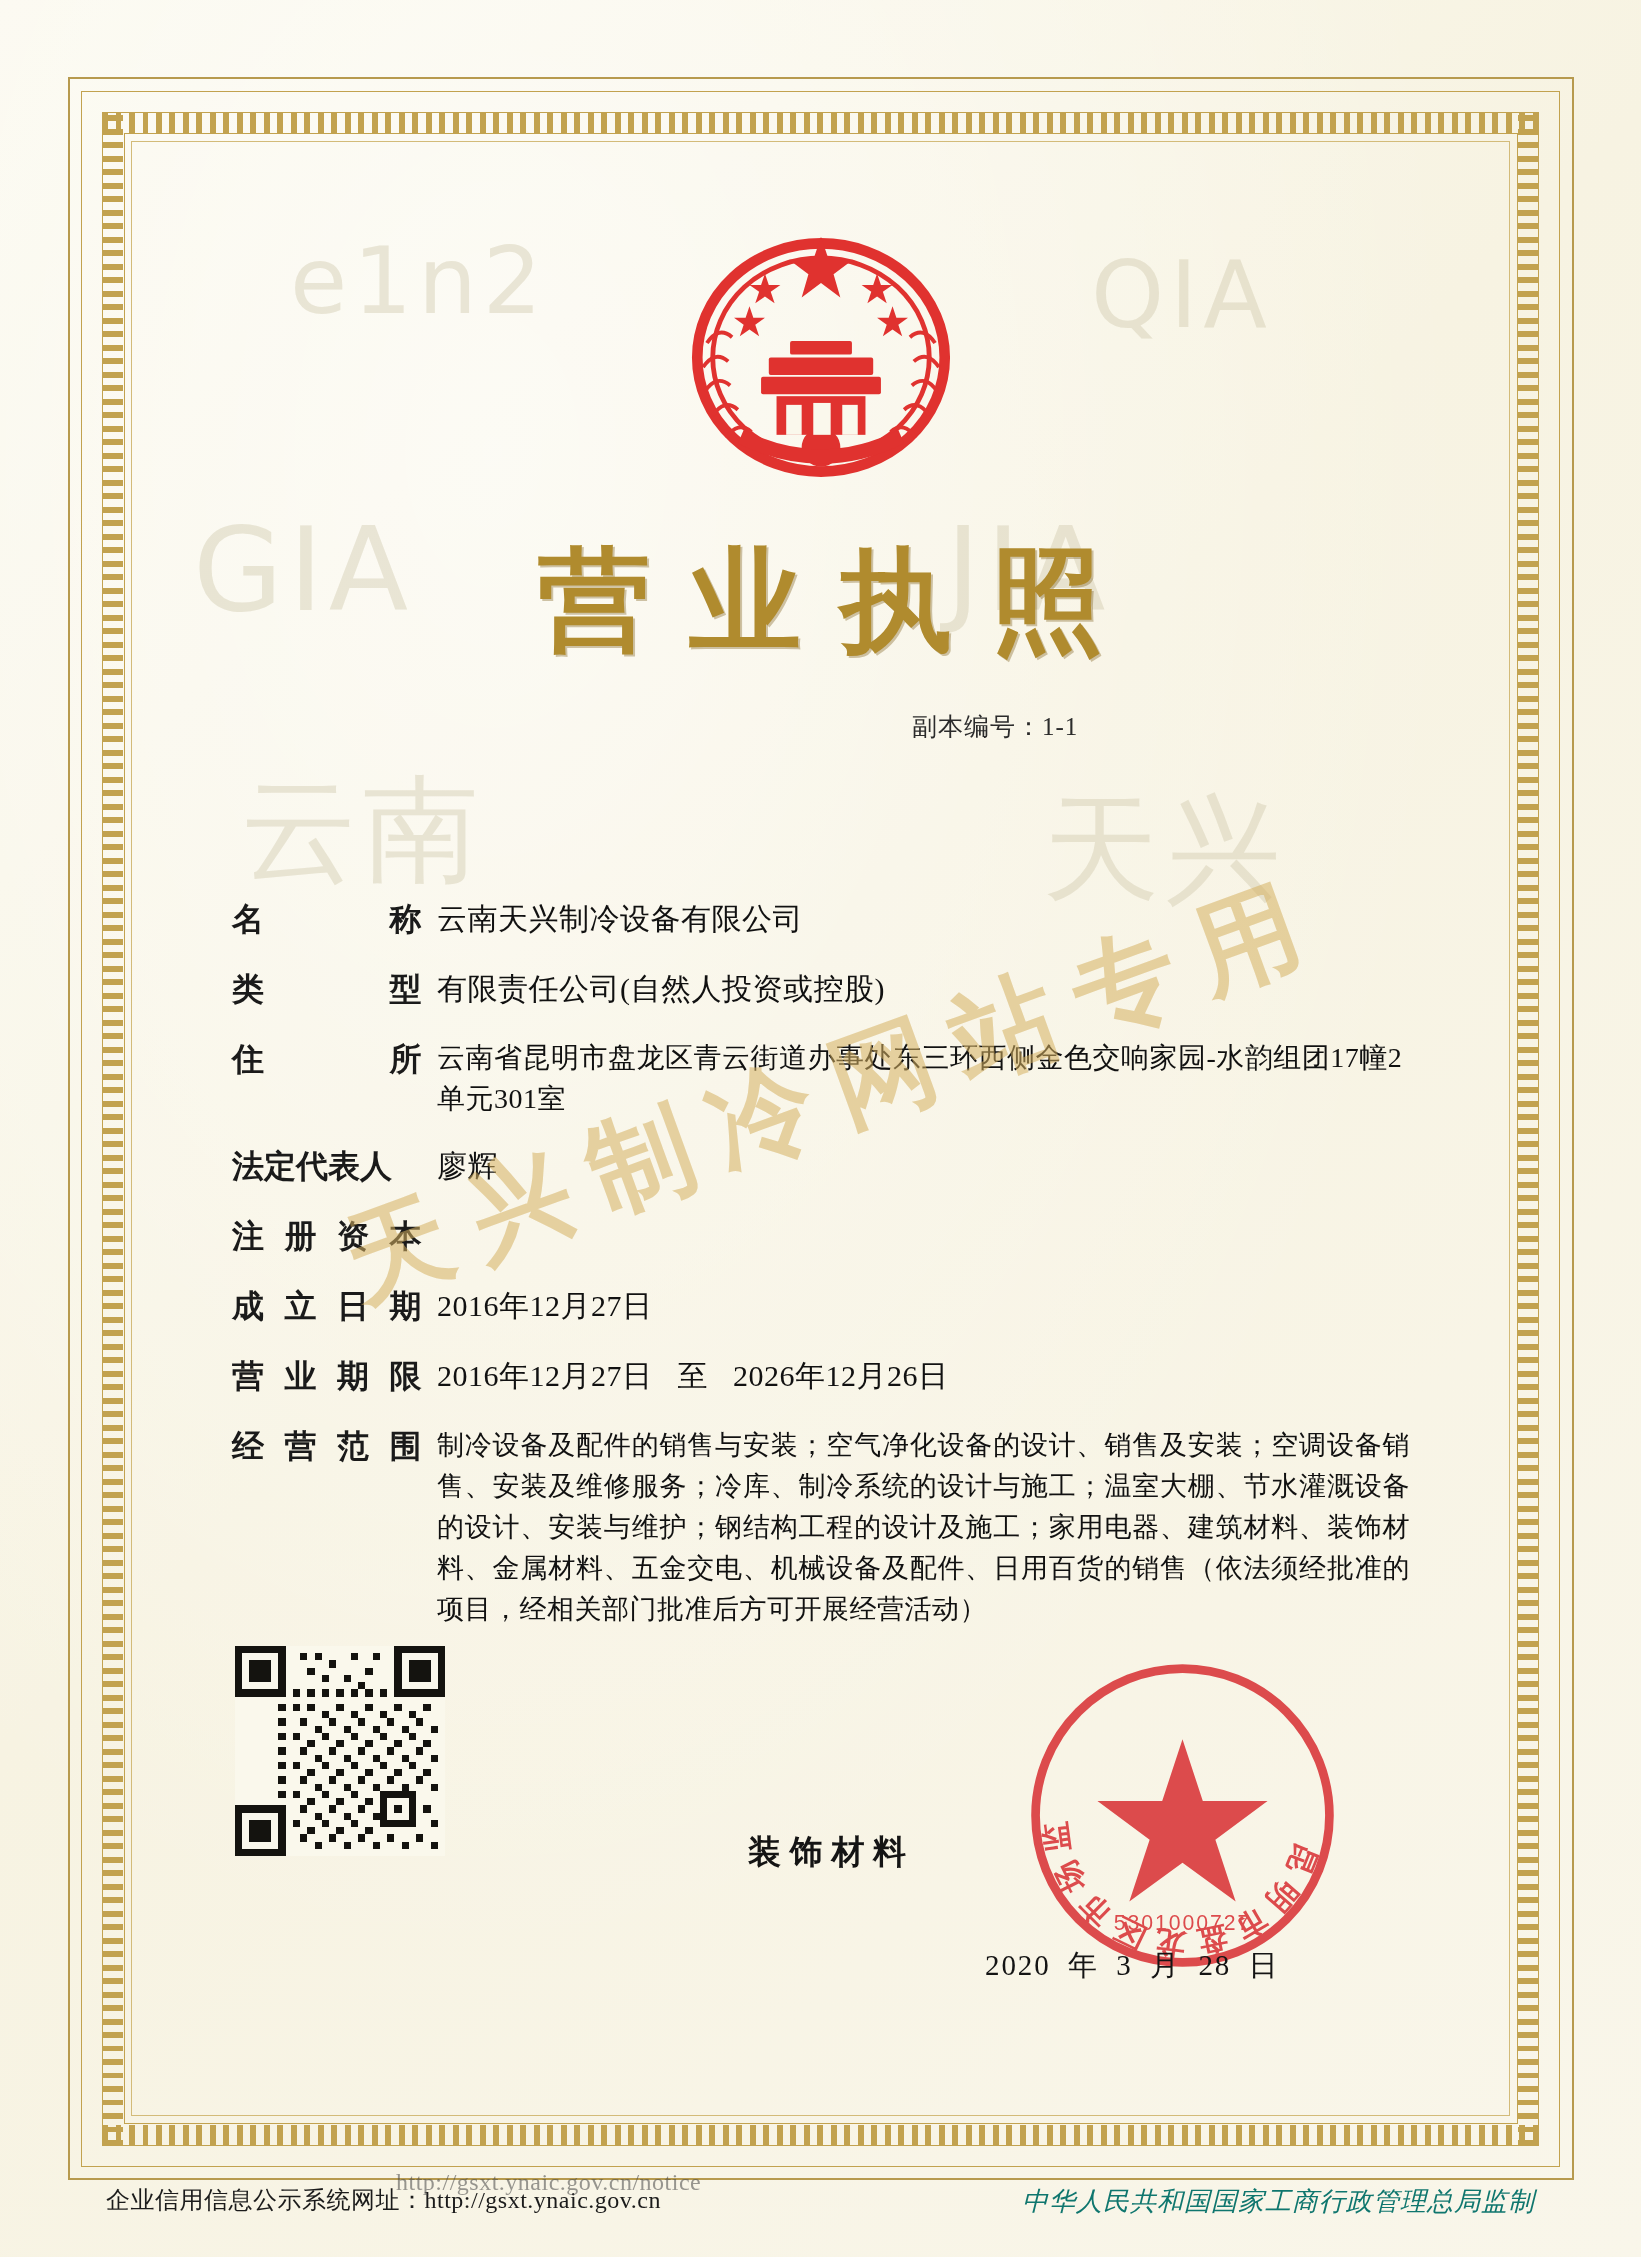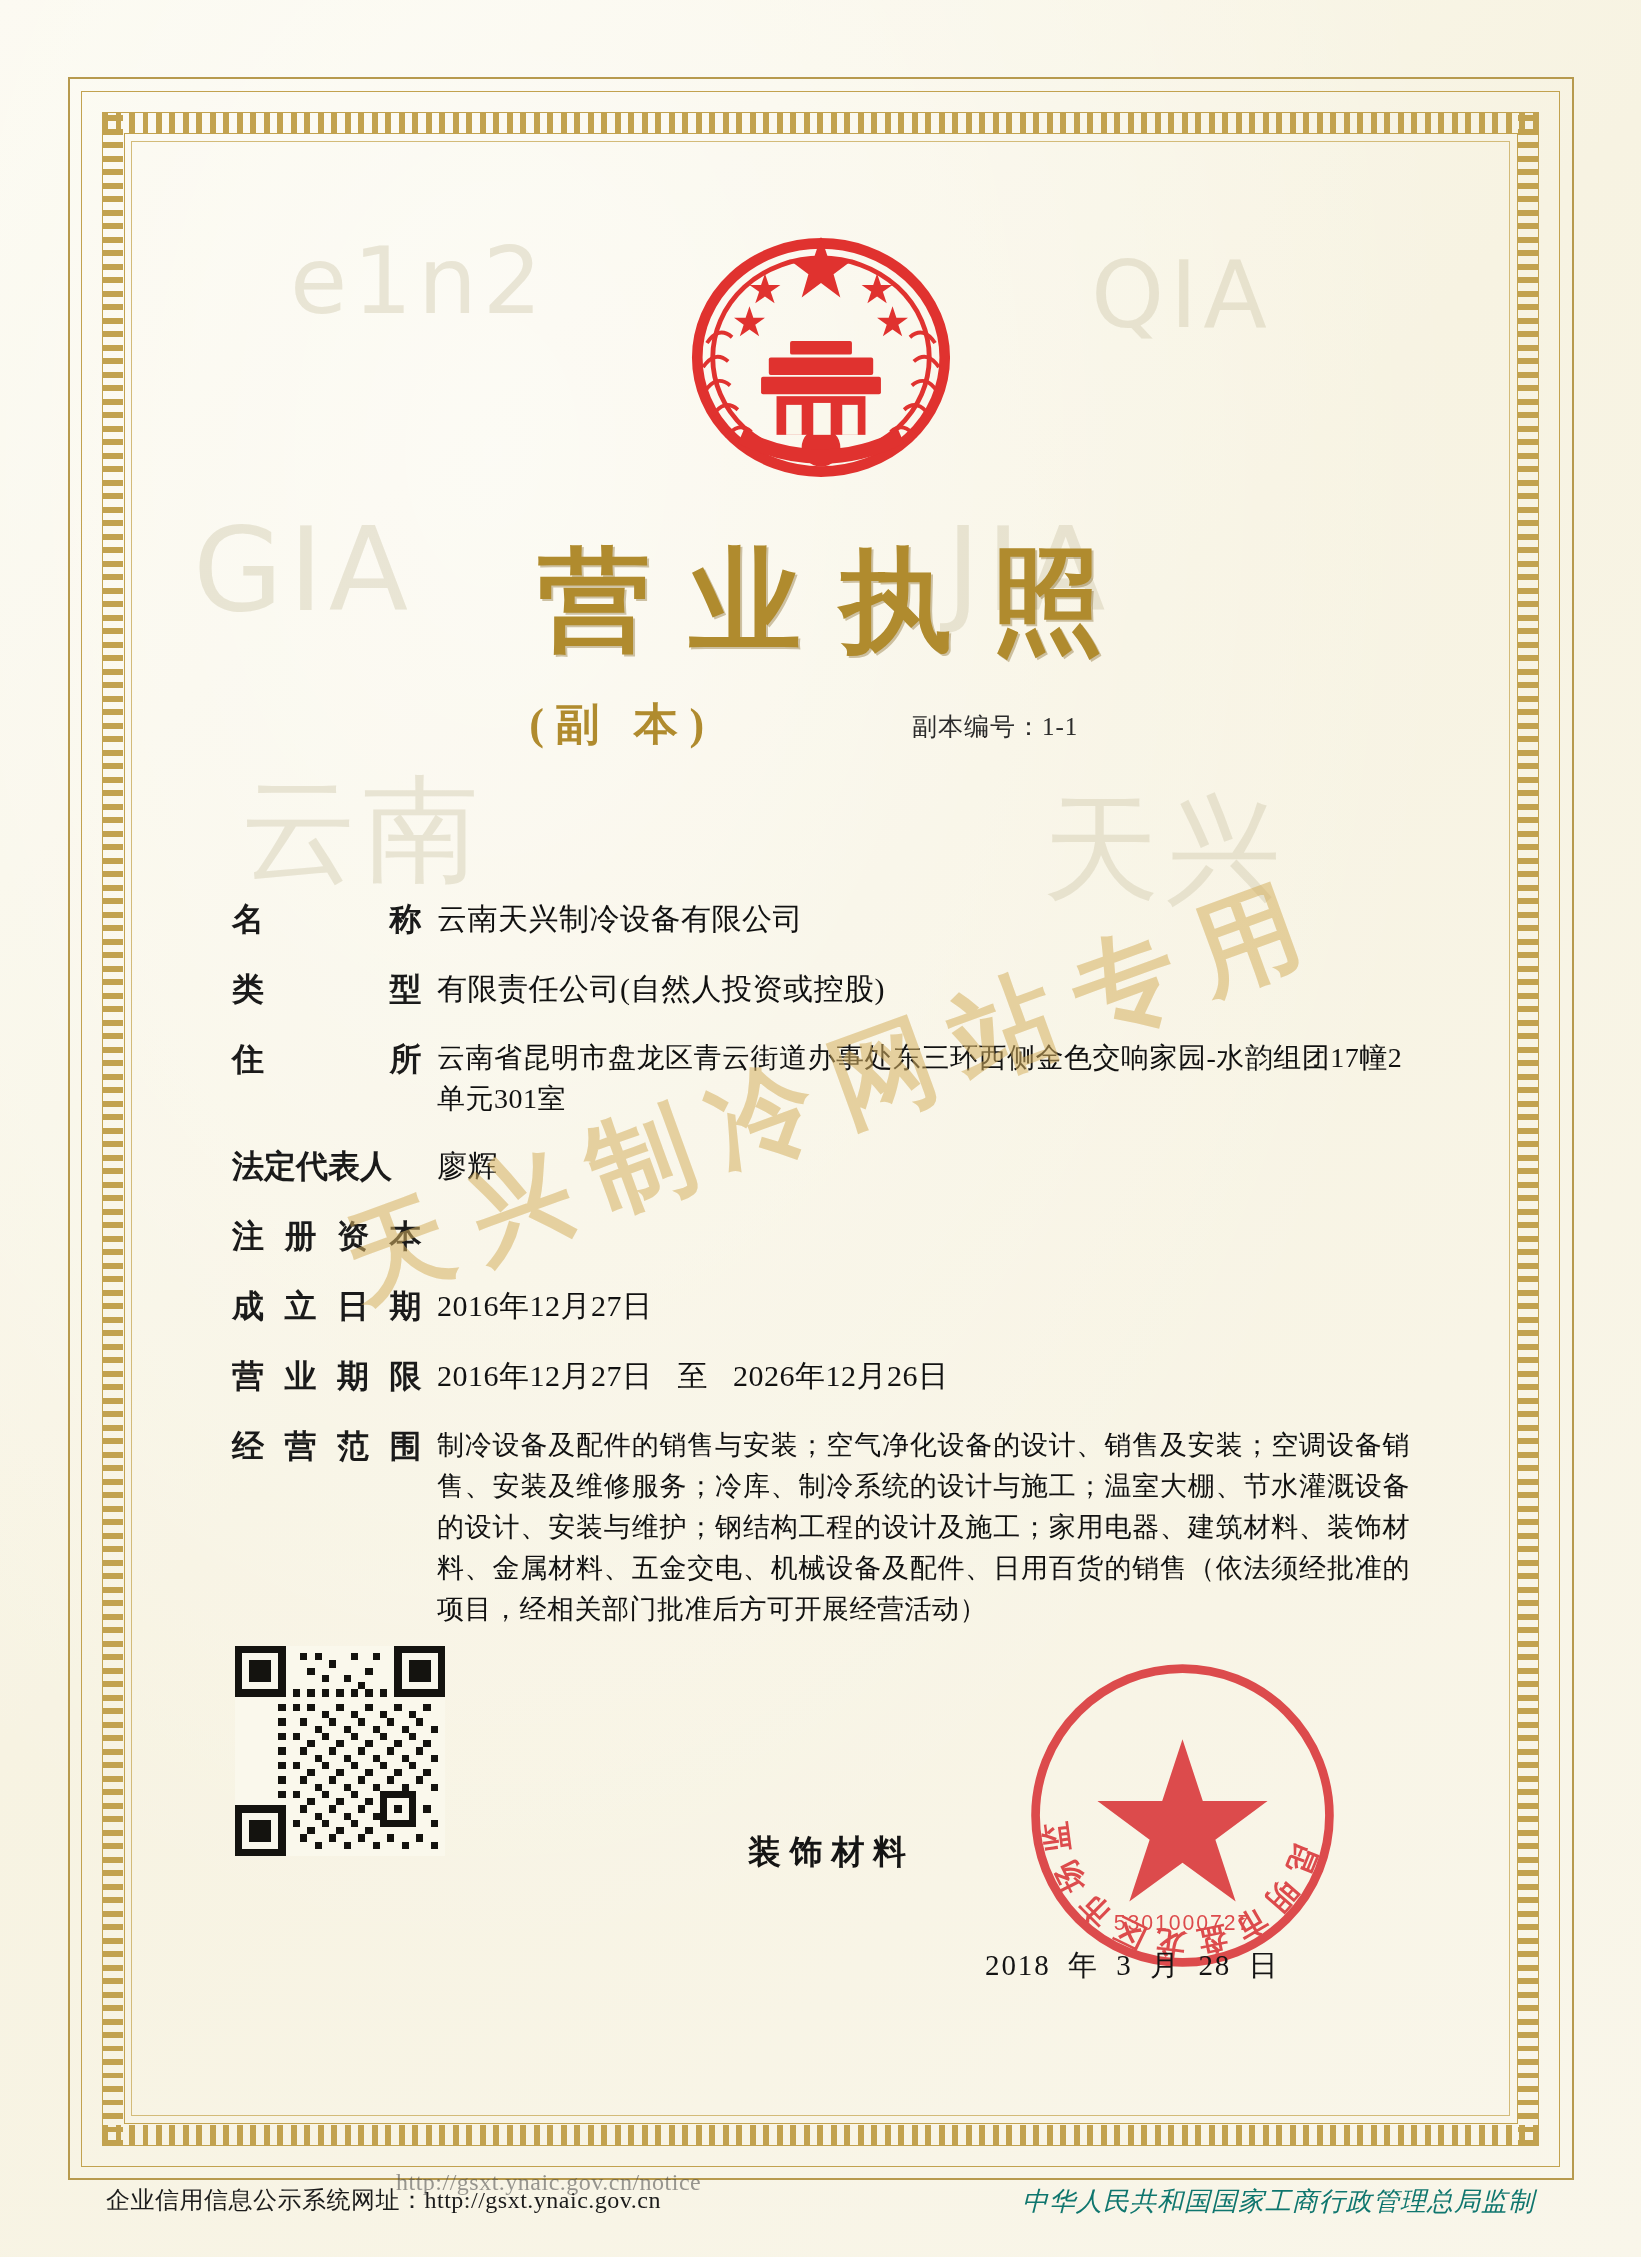--- a/index.html
+++ b/index.html
@@ -343,21 +343,20 @@
 
       <polygon points="150,40 158,64 183,64 163,79 170,103 150,88 130,103 137,79 117,64 142,64"></polygon>
       <polygon points="92,78 96,90 108,90 98,97 102,109 92,102 82,109 86,97 76,90 88,90"></polygon>
       <polygon points="76,112 80,124 92,124 82,131 86,143 76,136 66,143 70,131 60,124 72,124"></polygon>
       <polygon points="208,78 212,90 224,90 214,97 218,109 208,102 198,109 202,97 192,90 204,90"></polygon>
       <polygon points="224,112 228,124 240,124 230,131 234,143 224,136 214,143 218,131 208,124 220,124"></polygon>
     </g>
   </svg>
 
   <div class="title">营业执照</div>
-  <div class="subtitle">(副 本)</div>
 
   <div class="copy-no">
     <span>副本编号：</span><span>1-1</span>
   </div>
 
 
   <div class="fields">
 
     <div class="field-row">
       <div class="field-label">
@@ -587,21 +586,21 @@
     </defs>
     <circle cx="165" cy="165" r="152" fill="none" stroke="#d7262b" stroke-width="9"></circle>
     <polygon points="165,86 186,150 253,150 199,190 220,254 165,214 110,254 131,190 77,150 144,150" fill="#d7262b"></polygon>
     <text font-size="31" fill="#d7262b" font-family="'DejaVu Sans','Liberation Sans',sans-serif" font-weight="bold" letter-spacing="9">
       <textPath href="#sealArc" startOffset="7%">昆明市盘龙区市场监督管理局</textPath>
     </text>
     <text x="165" y="283" text-anchor="middle" font-size="22" fill="#d7262b" font-family="'Liberation Sans',sans-serif" letter-spacing="2">5301000727</text>
   </svg>
 
   <div class="date-line">
-    <span>2018</span><span class="unit">年</span><span>3</span><span class="unit">月</span><span>28</span><span class="unit">日</span>
+    <span>2020</span><span class="unit">年</span><span>3</span><span class="unit">月</span><span>28</span><span class="unit">日</span>
   </div>
 
   <div class="watermark">天兴制冷网站专用</div>
 
   <div class="footer-left">
     <span>企业信用信息公示系统网址：</span><span>http://gsxt.ynaic.gov.cn</span>
     <span class="url-faded">http://gsxt.ynaic.gov.cn/notice</span>
   </div>
   <div class="footer-right">中华人民共和国国家工商行政管理总局监制</div>
 

